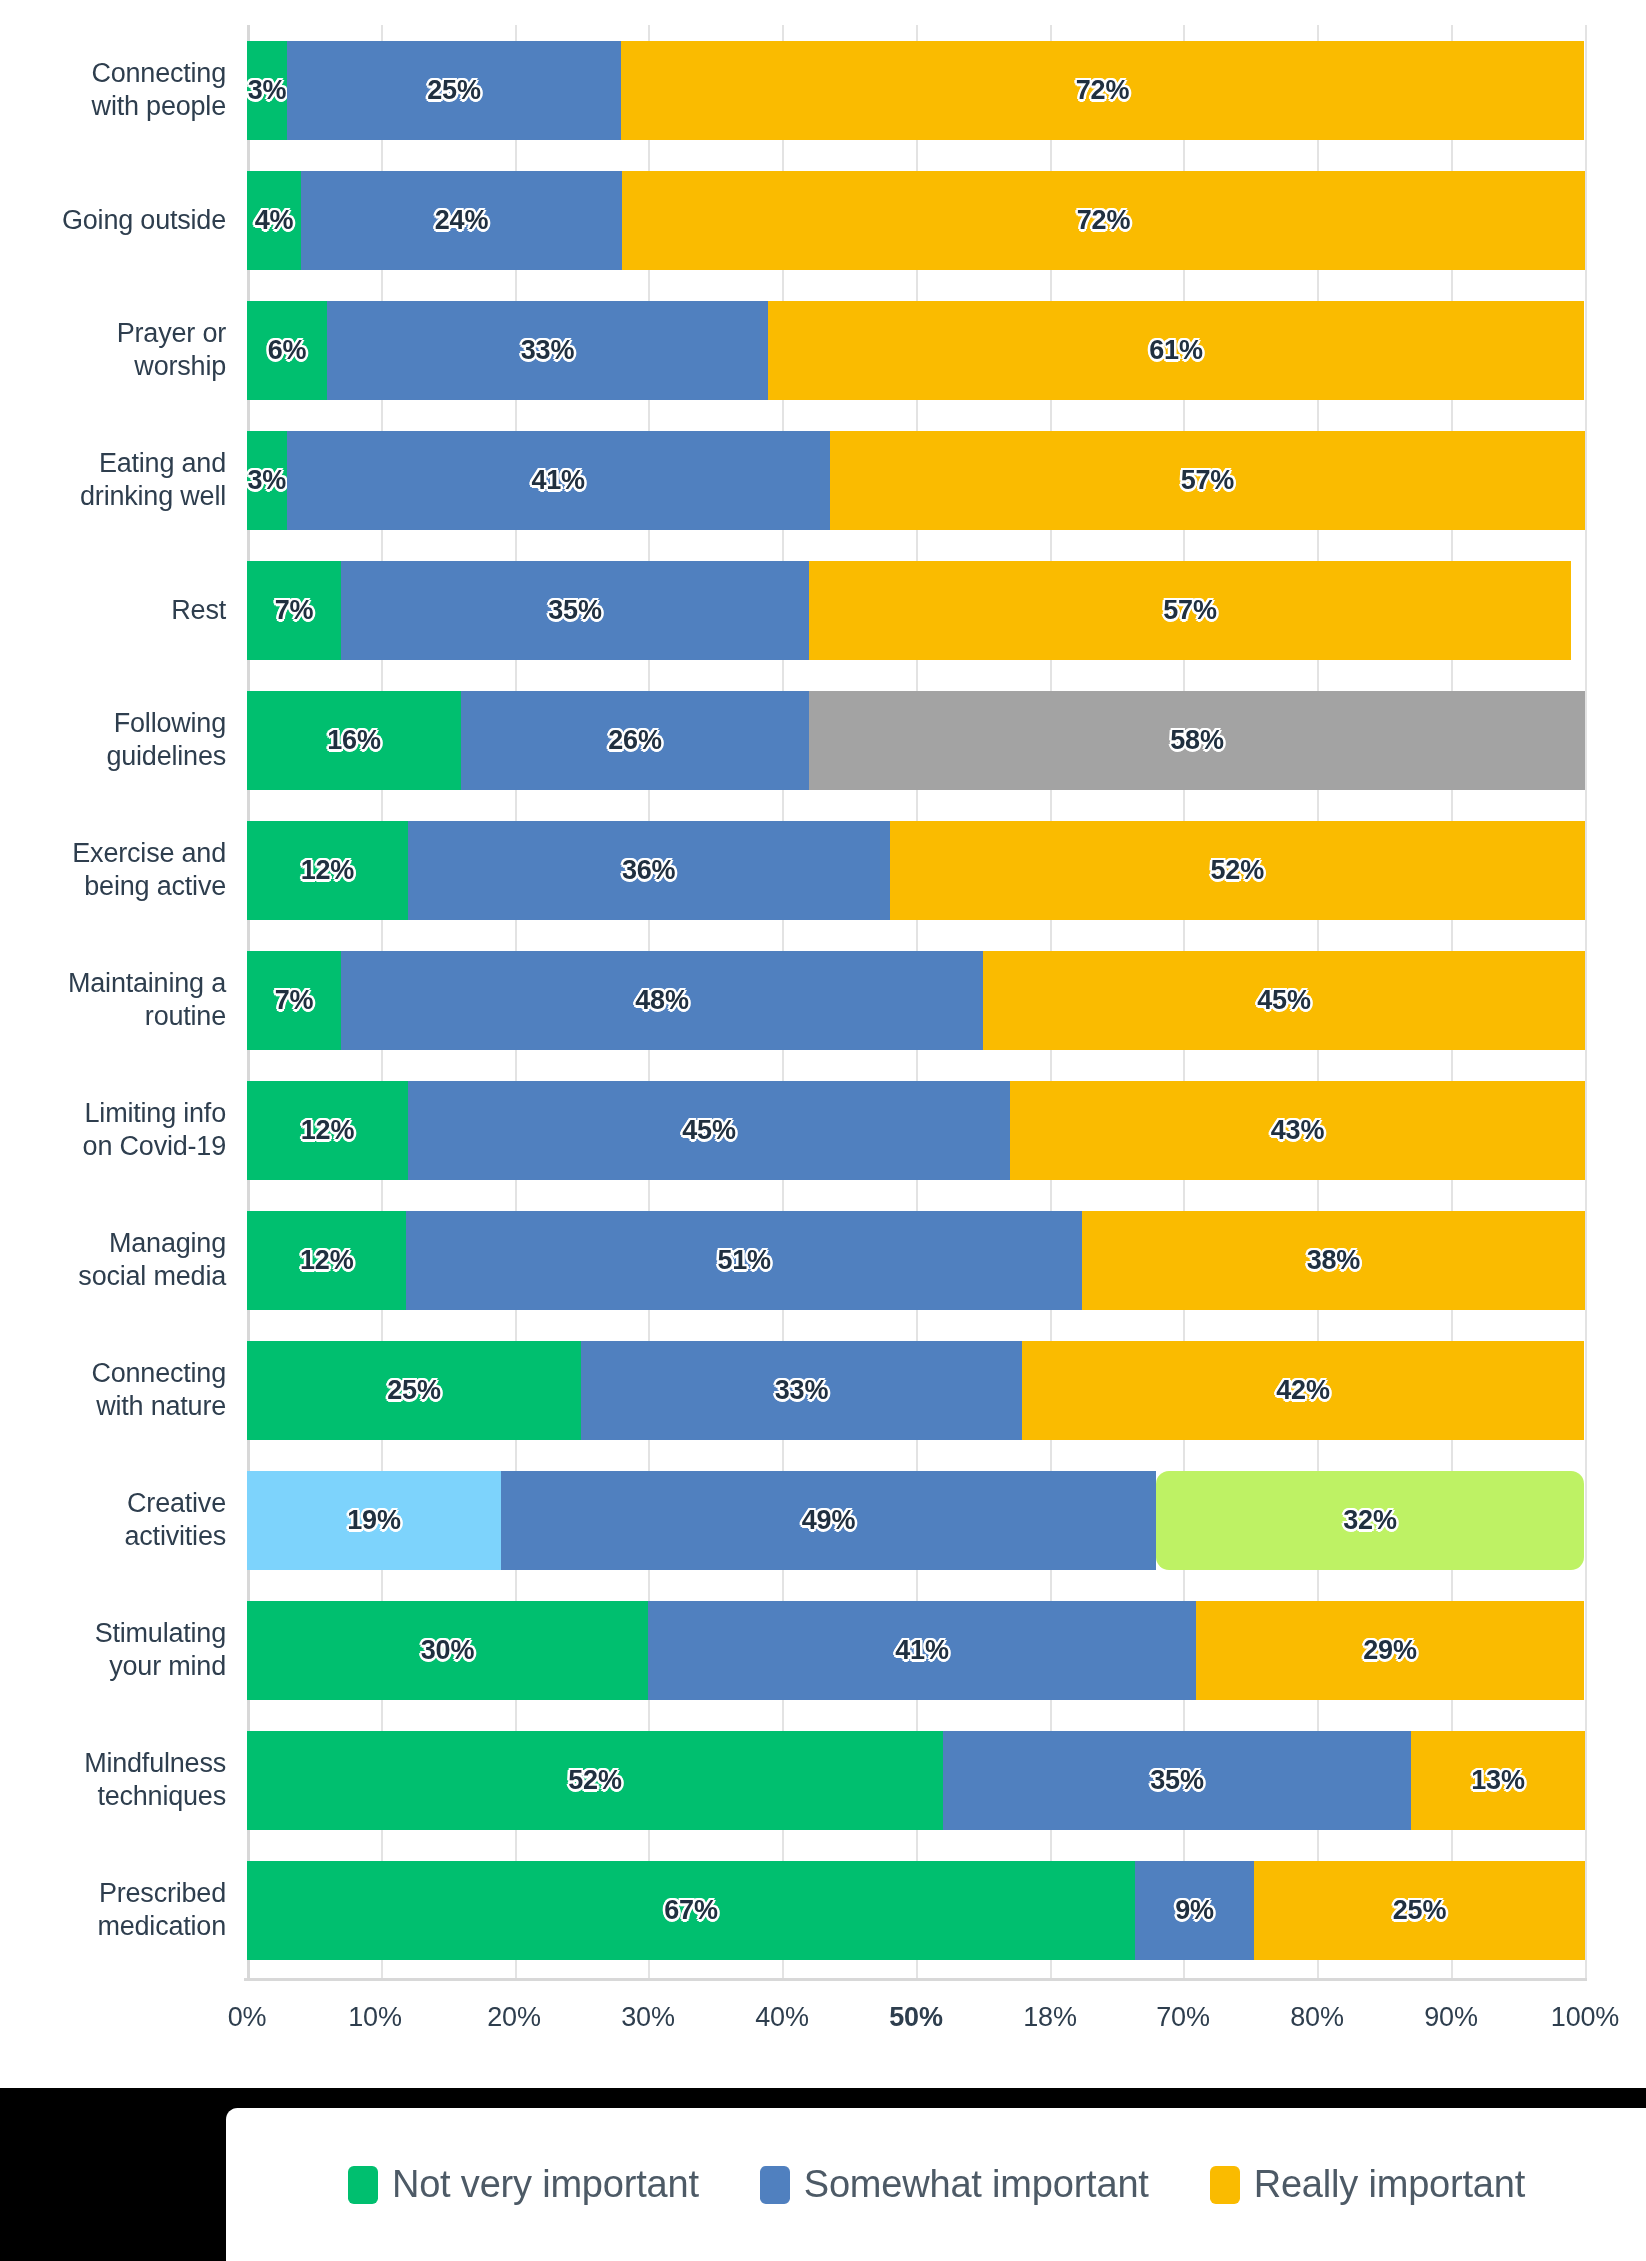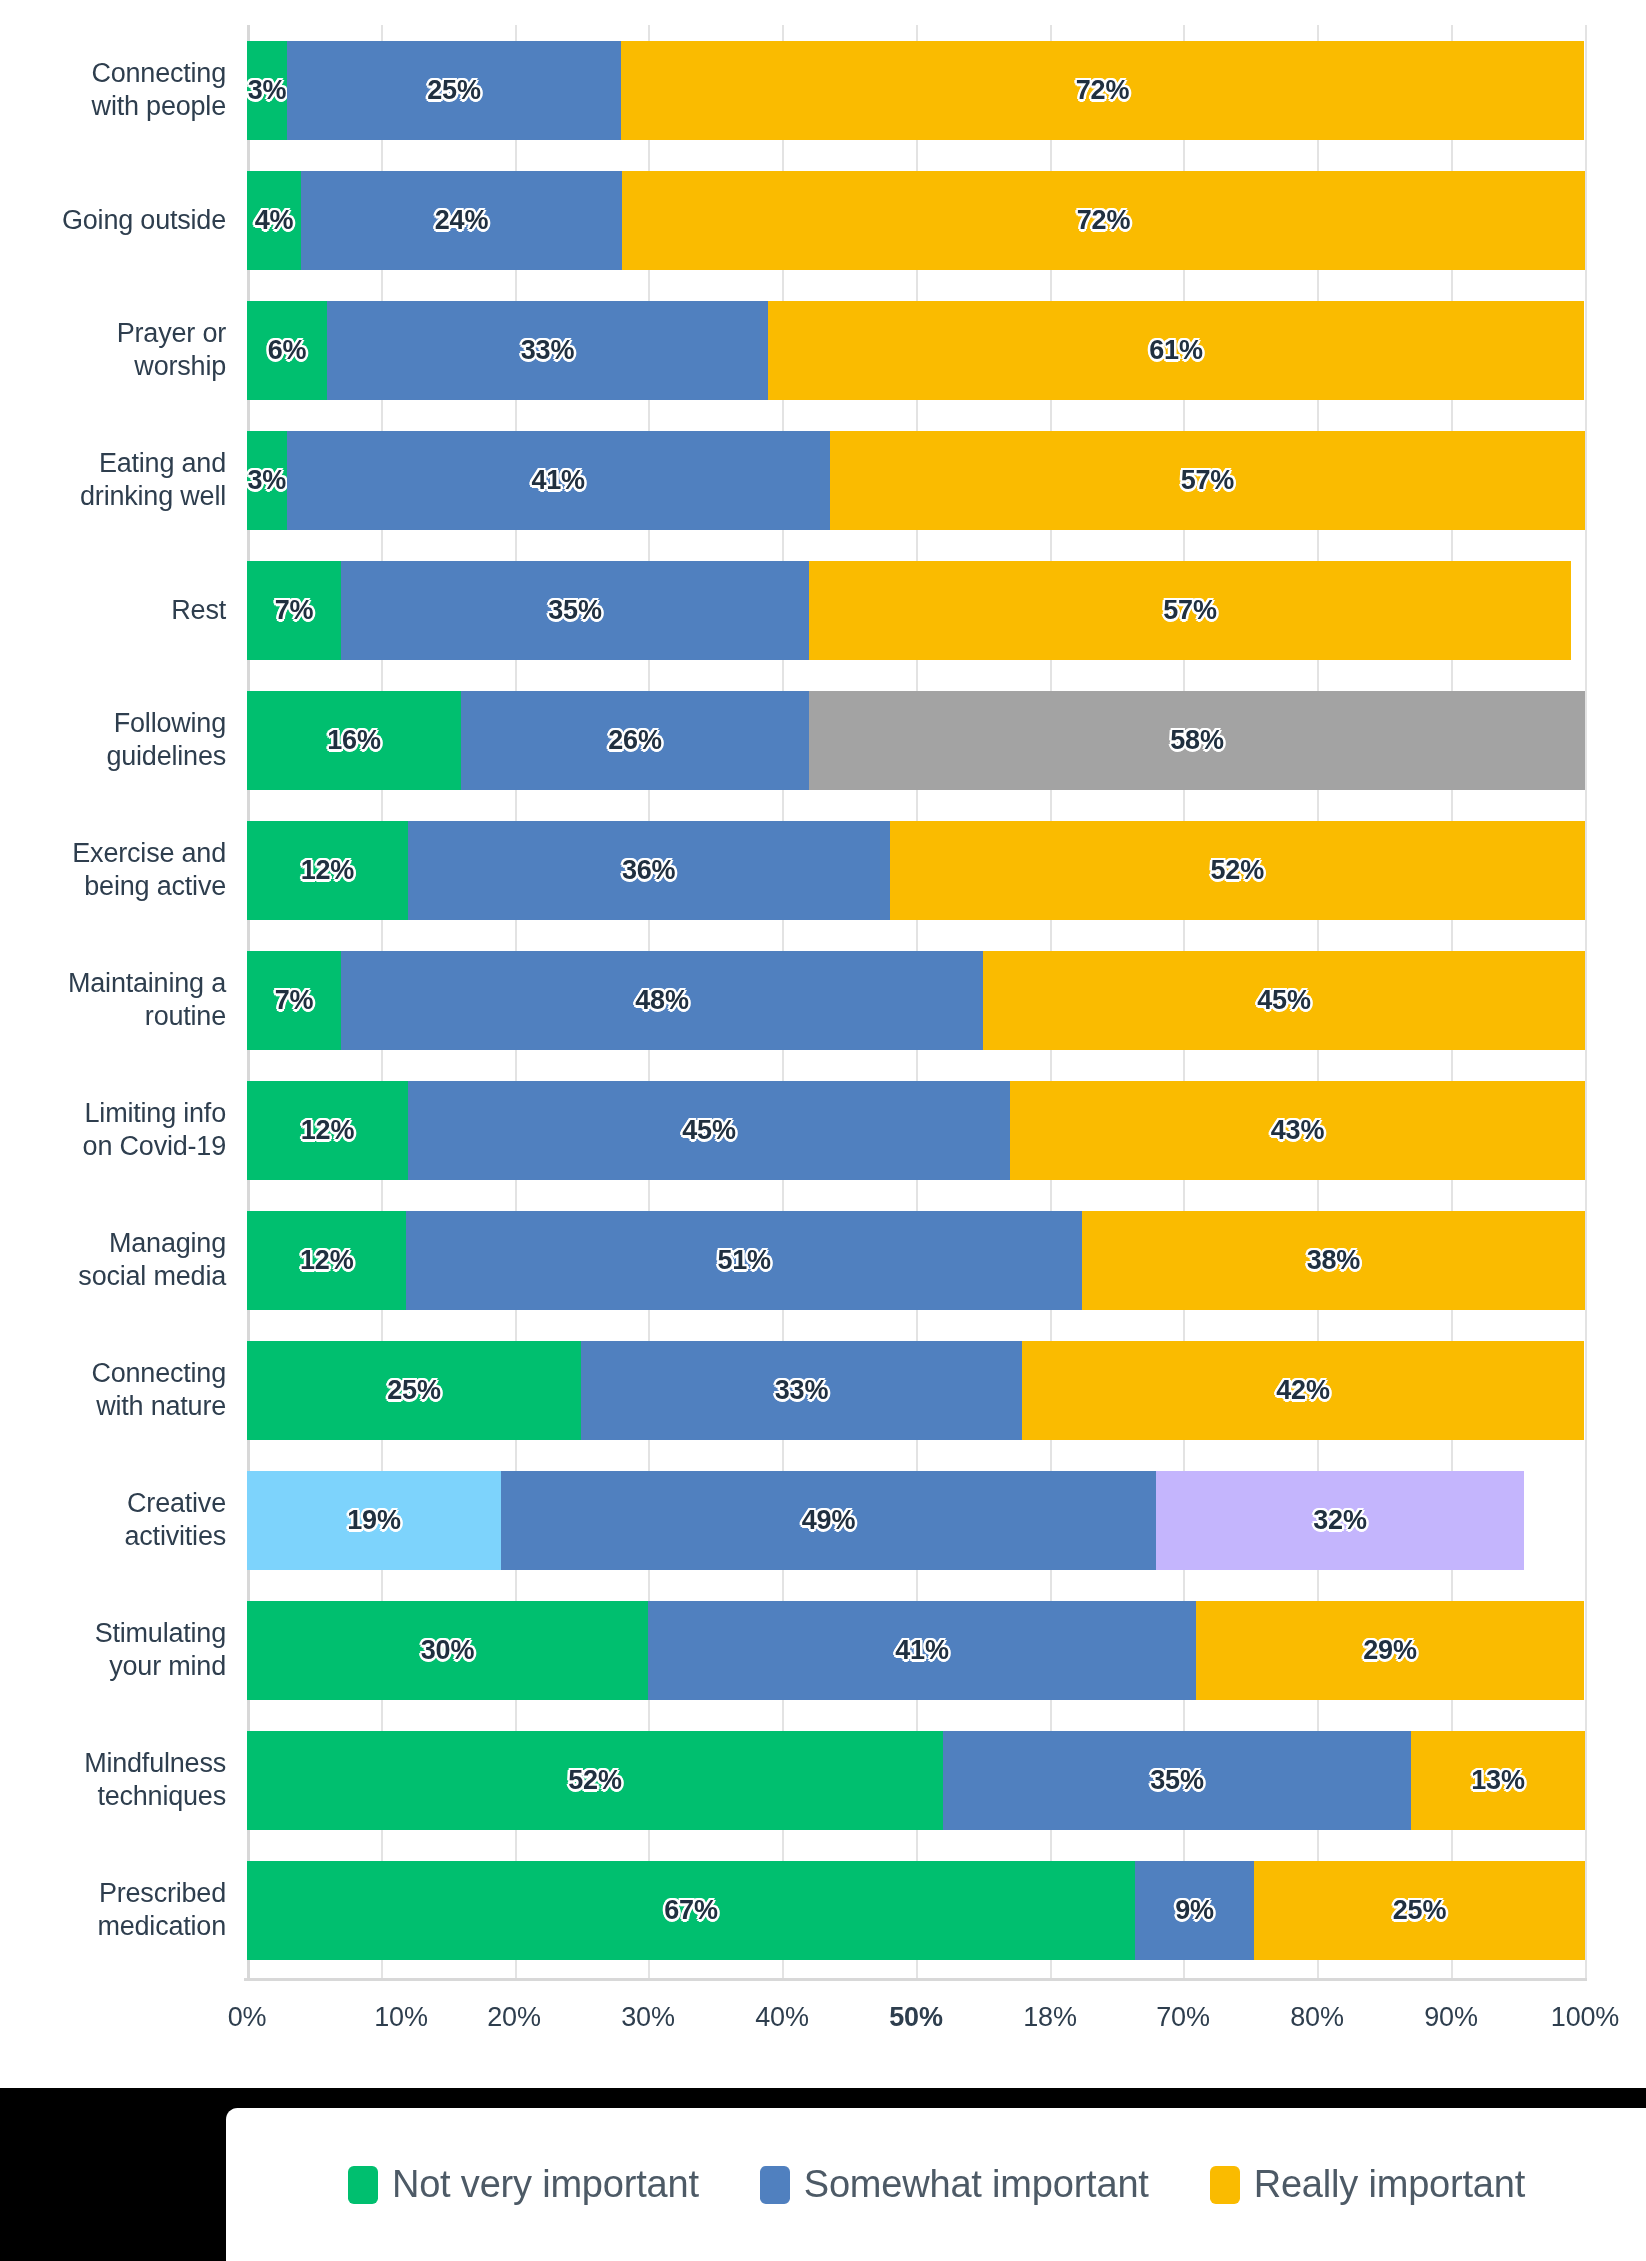--- a/index.html
+++ b/index.html
@@ -382,21 +382,21 @@
         <div class="row">
           <div class="row-label">Creative
 activities</div>
           <div class="row-bar">
             <div class="seg" style="background: #7dd3fc; width: 254px;">
               <span class="seg-label">19%</span>
             </div>
             <div class="seg" style="background: rgb(80, 128, 191); width: 655px;">
               <span class="seg-label">49%</span>
             </div>
-            <div class="seg" style="background: #c4b5fd; width: 368px;">
+            <div class="seg" style="background: #bef264; width: 428px; border-radius: 13px;">
               <span class="seg-label">32%</span>
             </div>
           </div>
         </div>
         <div class="row">
           <div class="row-label">Stimulating
 your mind</div>
           <div class="row-bar">
             <div class="seg" style="background: rgb(0, 191, 111); width: 401px;">
               <span class="seg-label">30%</span>
@@ -436,21 +436,21 @@
             </div>
             <div class="seg" style="background: rgb(250, 187, 0); width: 334px;">
               <span class="seg-label">25%</span>
             </div>
           </div>
         </div>
       </div>
 
     <div id="xticks">
         <div class="xtick" style="left: 247px;">0%</div>
-        <div class="xtick" style="left: 401px;">10%</div>
+        <div class="xtick" style="left: 375px;">10%</div>
         <div class="xtick" style="left: 514px;">20%</div>
         <div class="xtick" style="left: 648px;">30%</div>
         <div class="xtick" style="left: 782px;">40%</div>
         <div class="xtick" style="left: 916px; font-weight: bold;">50%</div>
         <div class="xtick" style="left: 1050px;">18%</div>
         <div class="xtick" style="left: 1183px;">70%</div>
         <div class="xtick" style="left: 1317px;">80%</div>
         <div class="xtick" style="left: 1451px;">90%</div>
         <div class="xtick" style="left: 1585px;">100%</div>
       </div>

